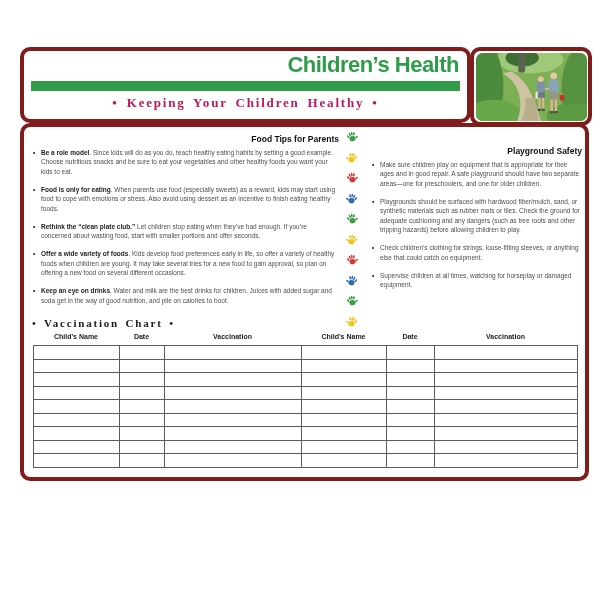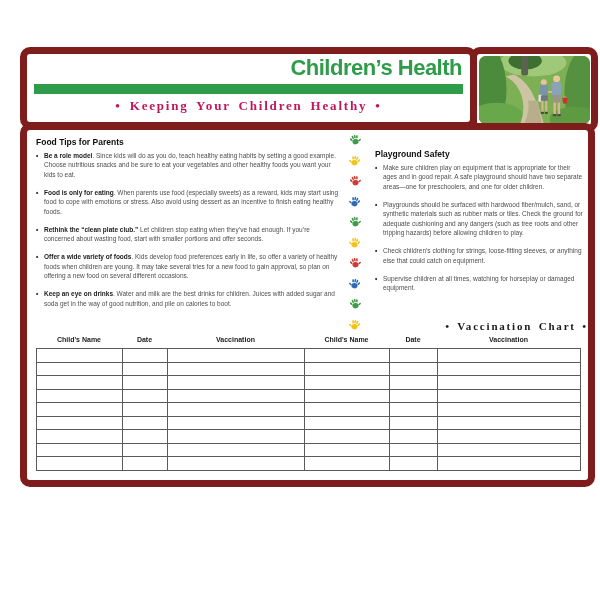--- a/index.html
+++ b/index.html
@@ -1,21 +1,21 @@
 <!DOCTYPE html>
 <html><head>
 <meta charset="utf-8">
 <style>
   html,body{margin:0;padding:0;}
   body{
     width:600px;height:600px;position:relative;background:#ffffff;
     font-family:"Liberation Sans",sans-serif;color:#4d4d4d;
     -webkit-font-smoothing:antialiased;
   }
-  .card{position:absolute;background:#fff;border:7px solid #7f1d1d;border-radius:10px;}
+  .card{position:absolute;background:#fff;border:4px solid #7f1d1d;border-radius:10px;}
 
   
   #header-card{left:20px;top:47px;width:443px;height:68px;}
   #page-title{
     position:absolute;right:8px;top:1px;
     font-size:22px;font-weight:bold;letter-spacing:-0.5px;
     color:#2e9c49;white-space:nowrap;
   }
   #green-bar{position:absolute;left:7px;right:7px;top:30px;height:10px;background:#2e9c49;}
   #tagline{
@@ -24,38 +24,38 @@
     letter-spacing:1.8px;word-spacing:3px;color:#be185d;white-space:nowrap;
   }
 
   
   #photo-card{left:470px;top:47px;width:111px;height:68px;padding:1.5px;}
   #photo-card .photo-inner{width:100%;height:100%;border-radius:7px;overflow:hidden;}
   #photo-card svg{display:block;width:100%;height:100%;}
 
   
   #main-card{left:20px;top:123px;width:561px;height:350px;}
-  .col-heading{font-size:8.5px;font-weight:bold;color:#0f0f0f;margin:0 0 4px 0;}
+  .col-heading{font-size:8.5px;font-weight:bold;color:#0f0f0f;margin:0 0 4px 0;text-align:right;}
   .tips-col{position:absolute;left:9px;top:7px;width:306px;}
   .safety-col{position:absolute;left:348px;top:19px;width:210px;}
   .bullet-item{
     position:relative;padding-left:8px;margin:0 0 8.5px 0;
     font-size:6.5px;line-height:1.46;color:#4d4d4d;text-align:left;
   }
   .bullet-item .bullet-mark{position:absolute;left:0;top:0;color:#1b1b1b;font-weight:bold;}
   .bullet-item b{color:#1b1b1b;}
 
   
   #handprint-column{position:absolute;left:321px;top:3px;width:18px;}
   .handprint{width:14px;height:14px;margin:0 0 6.5px 0;}
   .handprint svg{display:block;width:14px;height:14px;}
 
   
   #vax-heading{
-    position:absolute;left:8px;right:0;top:190px;text-align:right;
+    position:absolute;left:8px;right:0;top:190px;text-align:left;
     font-family:"Liberation Serif",serif;font-weight:bold;font-size:11px;
     letter-spacing:1.8px;word-spacing:2px;color:#1b1b1b;
   }
   #vax-header-row{
     position:absolute;left:9px;top:206px;width:544px;display:flex;
     font-size:7px;font-weight:bold;color:#1b1b1b;
   }
   #vax-header-row span{display:block;text-align:center;}
   .w1{width:86px;} .w2{width:45px;} .w3{width:137px;}
   .w4{width:85px;} .w5{width:48px;} .w6{width:143px;}

